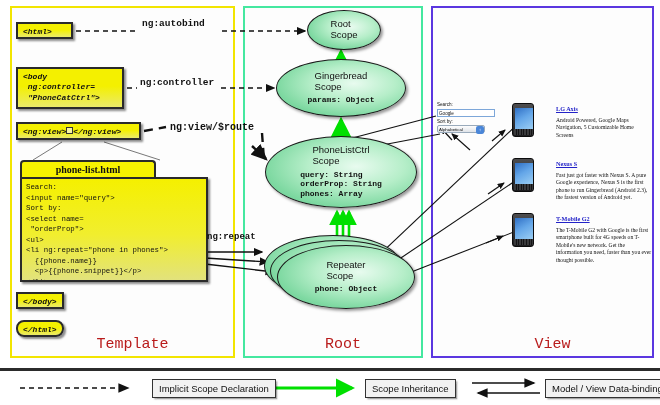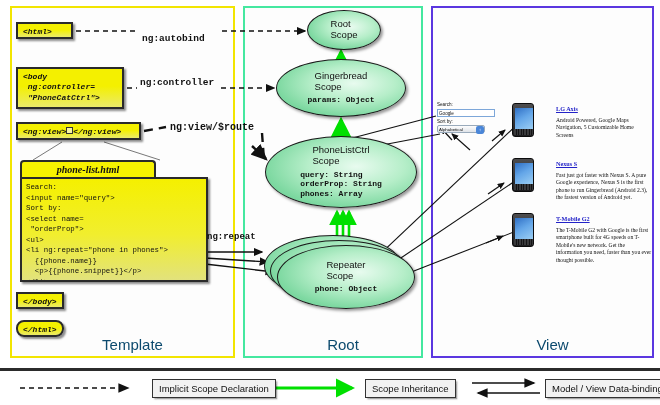--- a/index.html
+++ b/index.html
@@ -25,22 +25,22 @@
   #panel-template { left: 10px;  top: 6px;  width: 225px; height: 352px; border-color: #f2e500; }
   #panel-model    { left: 243px; top: 6px;  width: 180px; height: 352px; border-color: #45e8a0; }
   #panel-view     { left: 431px; top: 6px;  width: 223px; height: 352px; border-color: #5b37e0; }
 
   .panel-label {
     position: absolute;
     bottom: 3px;
     width: 100%;
     text-align: center;
     font-size: 15px;
-    color: #0c4a6e;
-    font-family: Liberation Sans, sans-serif;
+    color: #b91c1c;
+    font-family: Liberation Mono, monospace;
     padding-left: 20px;
   }
 
   
   .ybox {
     position: absolute;
     border: 2px solid #2a2a2a;
     background: linear-gradient(to bottom, #f4f000 0%, #f4f000 45%, #eaea6a 100%);
     box-shadow: 2px 2px 2px rgba(0,0,0,0.45);
     font-family: "Liberation Mono", monospace;
@@ -74,21 +74,20 @@
   }
   #card-tab {
     position: absolute;
     left: 0; top: 0;
     width: 136px; height: 18px;
     background: #f7f200;
     border: 2px solid #2a2a2a;
     border-bottom: none;
     border-radius: 4px 4px 0 0;
     font-family: "Liberation Serif", serif;
-    font-style: italic;
     font-weight: bold;
     font-size: 10px;
     color: #111;
     text-align: center;
     line-height: 15px;
   }
   #card-body {
     position: absolute;
     left: 0; top: 17px;
     width: 188px; height: 105px;
@@ -229,21 +228,21 @@
   }
 
   
   .arrow-label {
     position: absolute;
     font-family: "Liberation Mono", monospace;
     font-weight: bold;
     color: #111;
     white-space: nowrap;
   }
-  #lbl-autobind   { left: 142px; top: 18px;  font-size: 9.5px; margin-top: 15px; }
+  #lbl-autobind   { left: 142px; top: 18px;  font-size: 9.5px; }
   #lbl-controller { left: 140px; top: 77px;  font-size: 9.5px; }
   #lbl-ngview     { left: 170px; top: 122px; font-size: 10px; }
   #lbl-ngrepeat   { left: 207px; top: 232px; font-size: 9px; }
 
   
   #legend {
     position: absolute;
     left: 0; top: 368px;
     width: 660px; height: 37px;
     background: #ffffff;

